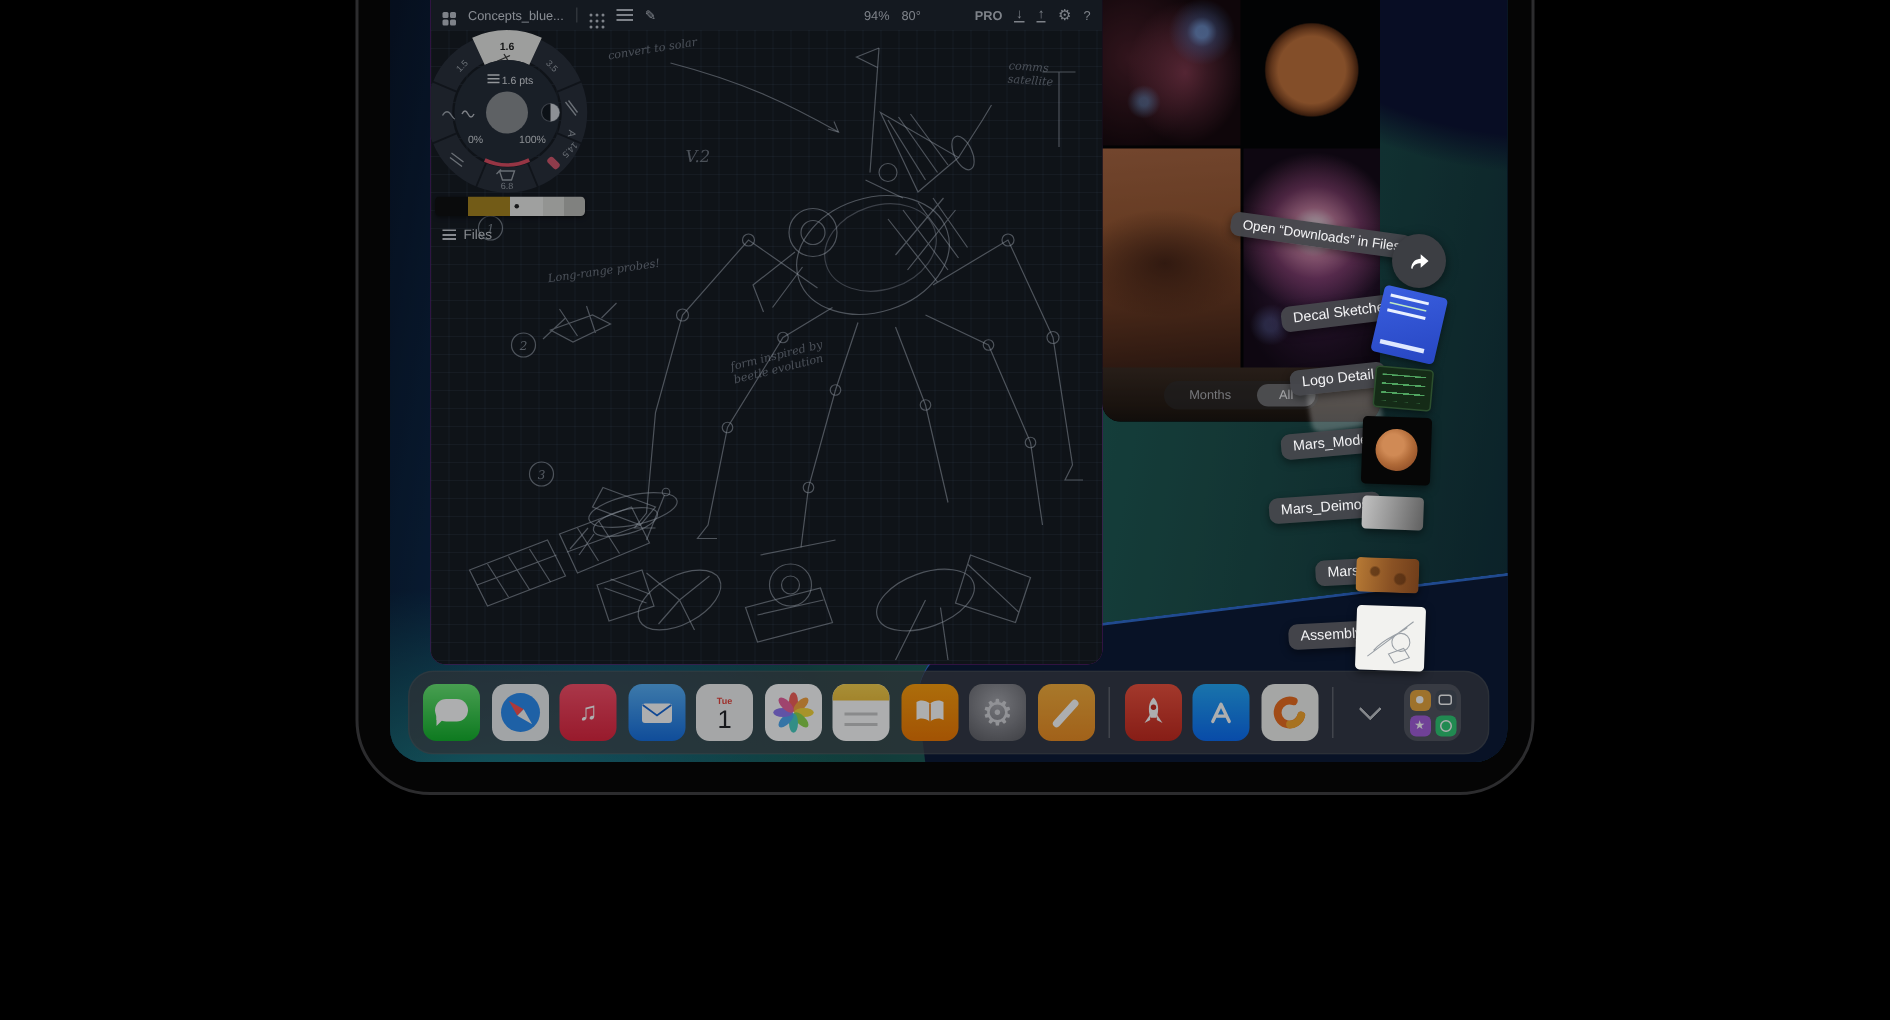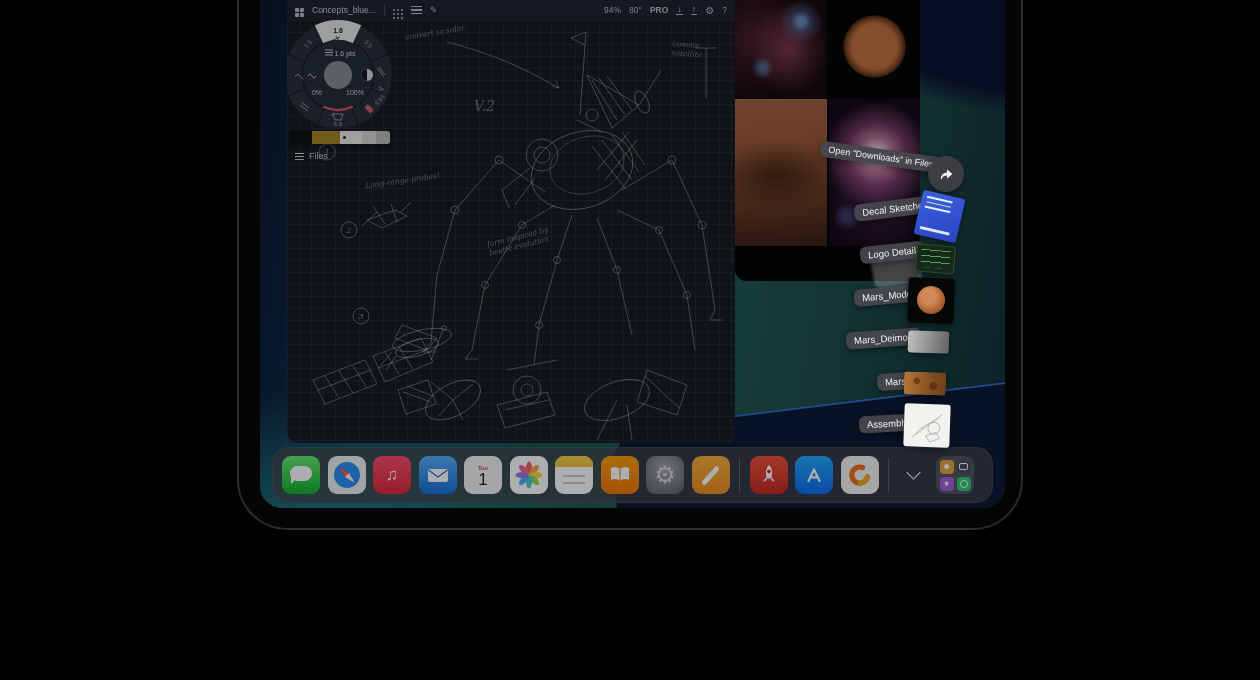--- a/index.html
+++ b/index.html
@@ -173,21 +173,21 @@
     <div class="ctoolbar">
       <span class="ic-grid4 tb-btn"></span>
       <span class="ttl">Concepts_blue...</span>
       <span class="sep"></span>
       <span class="ic-dots9 tb-btn"></span>
       <span class="ic-lines tb-btn"></span>
       <span class="ic-nib tb-btn">✎</span>
       <span class="spacer"></span>
       <span class="tb-btn">94%</span>
       <span class="tb-btn">80°</span>
-      <span class="tb-btn" style="font-weight:bold;">PRO</span>
+      <span class="tb-btn" style="font-weight:bold;margin-left:28px;">PRO</span>
       <span class="tray tb-btn">↓</span>
       <span class="tray tb-btn">↑</span>
       <span class="tb-btn" style="font-size:10px;">⚙</span>
       <span class="tb-btn">?</span>
     </div>
 
     <div class="ccanvas">
 
       <svg class="sketch" width="448" height="423" viewBox="0 0 448 423">
         <g fill="none" stroke="#cdd8e4" stroke-opacity="0.5" stroke-width="0.8">
@@ -265,21 +265,21 @@
         </g>
         <g fill="#cdd8e4" fill-opacity="0.55" font-family="DejaVu Serif, serif" font-style="italic" font-size="8" text-anchor="middle">
           <text x="40" y="135">1</text>
           <text x="62" y="213">2</text>
           <text x="74" y="299">3</text>
         </g>
       </svg>
 
       <div class="anno" style="left:118px;top:8px;transform:rotate(-9deg);">convert to solar</div>
       <div class="anno" style="left:385px;top:22px;width:55px;white-space:normal;line-height:1.15;transform:rotate(4deg);">comms satellite</div>
-      <div class="anno" style="left:187px;top:78px;font-size:14px;">V.2</div>
+      <div class="anno" style="left:170px;top:78px;font-size:11px;">V.2</div>
       <div class="anno" style="left:78px;top:156px;transform:rotate(-8deg);">Long-range probes!</div>
       <div class="anno" style="left:200px;top:210px;width:82px;white-space:normal;line-height:1.2;transform:rotate(-14deg);">form inspired by beetle evolution</div>
     </div>
 
     <svg class="toolwheel" viewBox="0 0 112 112">
       <circle cx="57" cy="55" r="45" fill="none" stroke="#272d38" stroke-width="17"></circle>
       <g stroke="#161a21" stroke-width="1.2">
         <path d="M90.3 68.8 L106.9 75.7 M70.8 88.3 L77.7 104.9 M43.2 88.3 L36.3 104.9 M23.7 68.8 L7.1 75.7 M23.7 41.2 L7.1 34.3 M43.2 21.7 L36.3 5.1 M70.8 21.7 L77.7 5.1 M90.3 41.2 L106.9 34.3"></path>
       </g>
       <path d="M33.8 5.2 A55 55 0 0 1 80.2 5.2 L71.8 23.3 A35 35 0 0 0 42.2 23.3 Z" fill="#e8e8e4"></path>
@@ -323,20 +323,26 @@
     </div>
   </section>
 
   <section class="photos">
     <div class="pgrid">
       <div class="ph ph-nebula"></div>
       <div class="ph ph-marsplanet"></div>
       <div class="ph ph-marssurf"></div>
       <div class="ph ph-orion"></div>
     </div>
+    <div class="pstrip">
+      <div class="segwrap">
+        <span class="seg">Months</span>
+        <span class="seg active">All</span>
+      </div>
+    </div>
   </section>
 
   <nav class="dock">
     <div class="app a-msg">
           <span class="bub"></span>
         </div>
     <div class="app a-safari">
       <svg width="30" height="30" viewBox="0 0 30 30">
         <circle cx="15" cy="15" r="13" fill="#2b8df2"></circle>
         <g transform="rotate(-45 15 15)">

